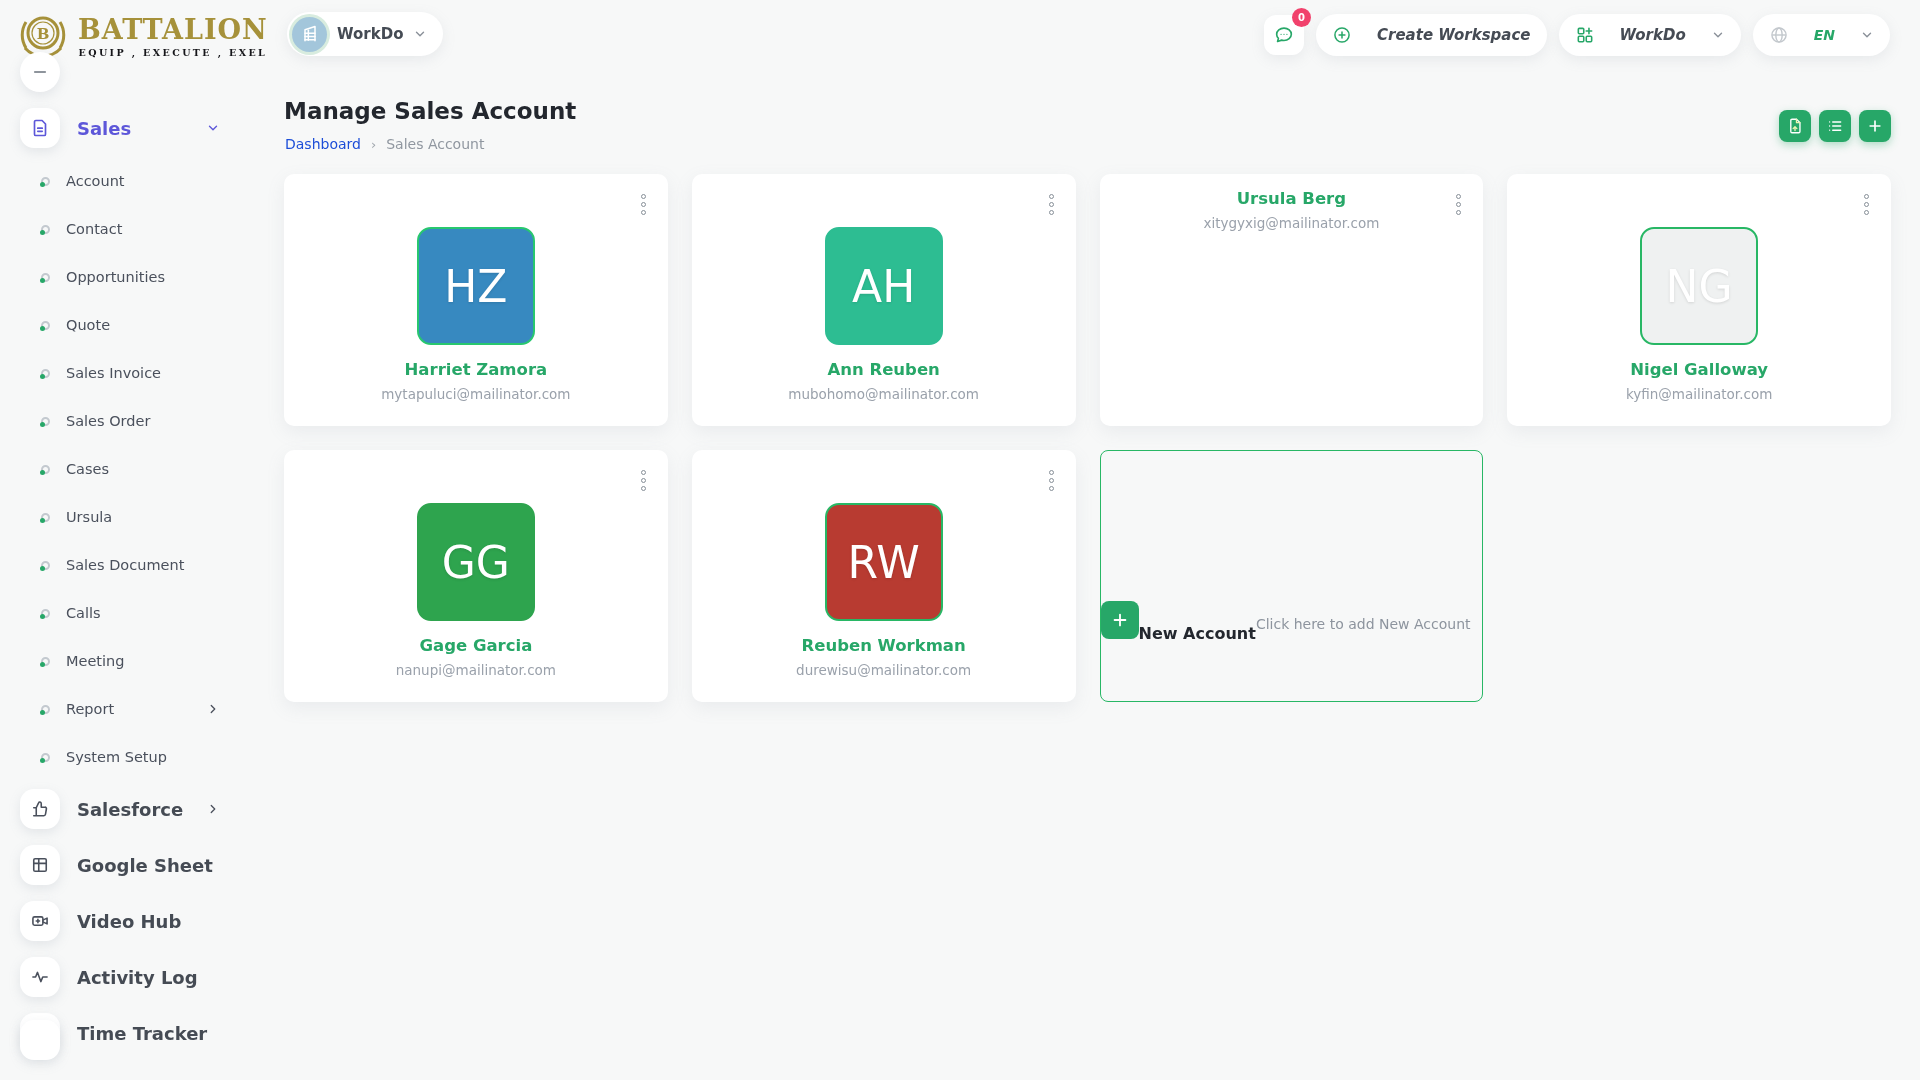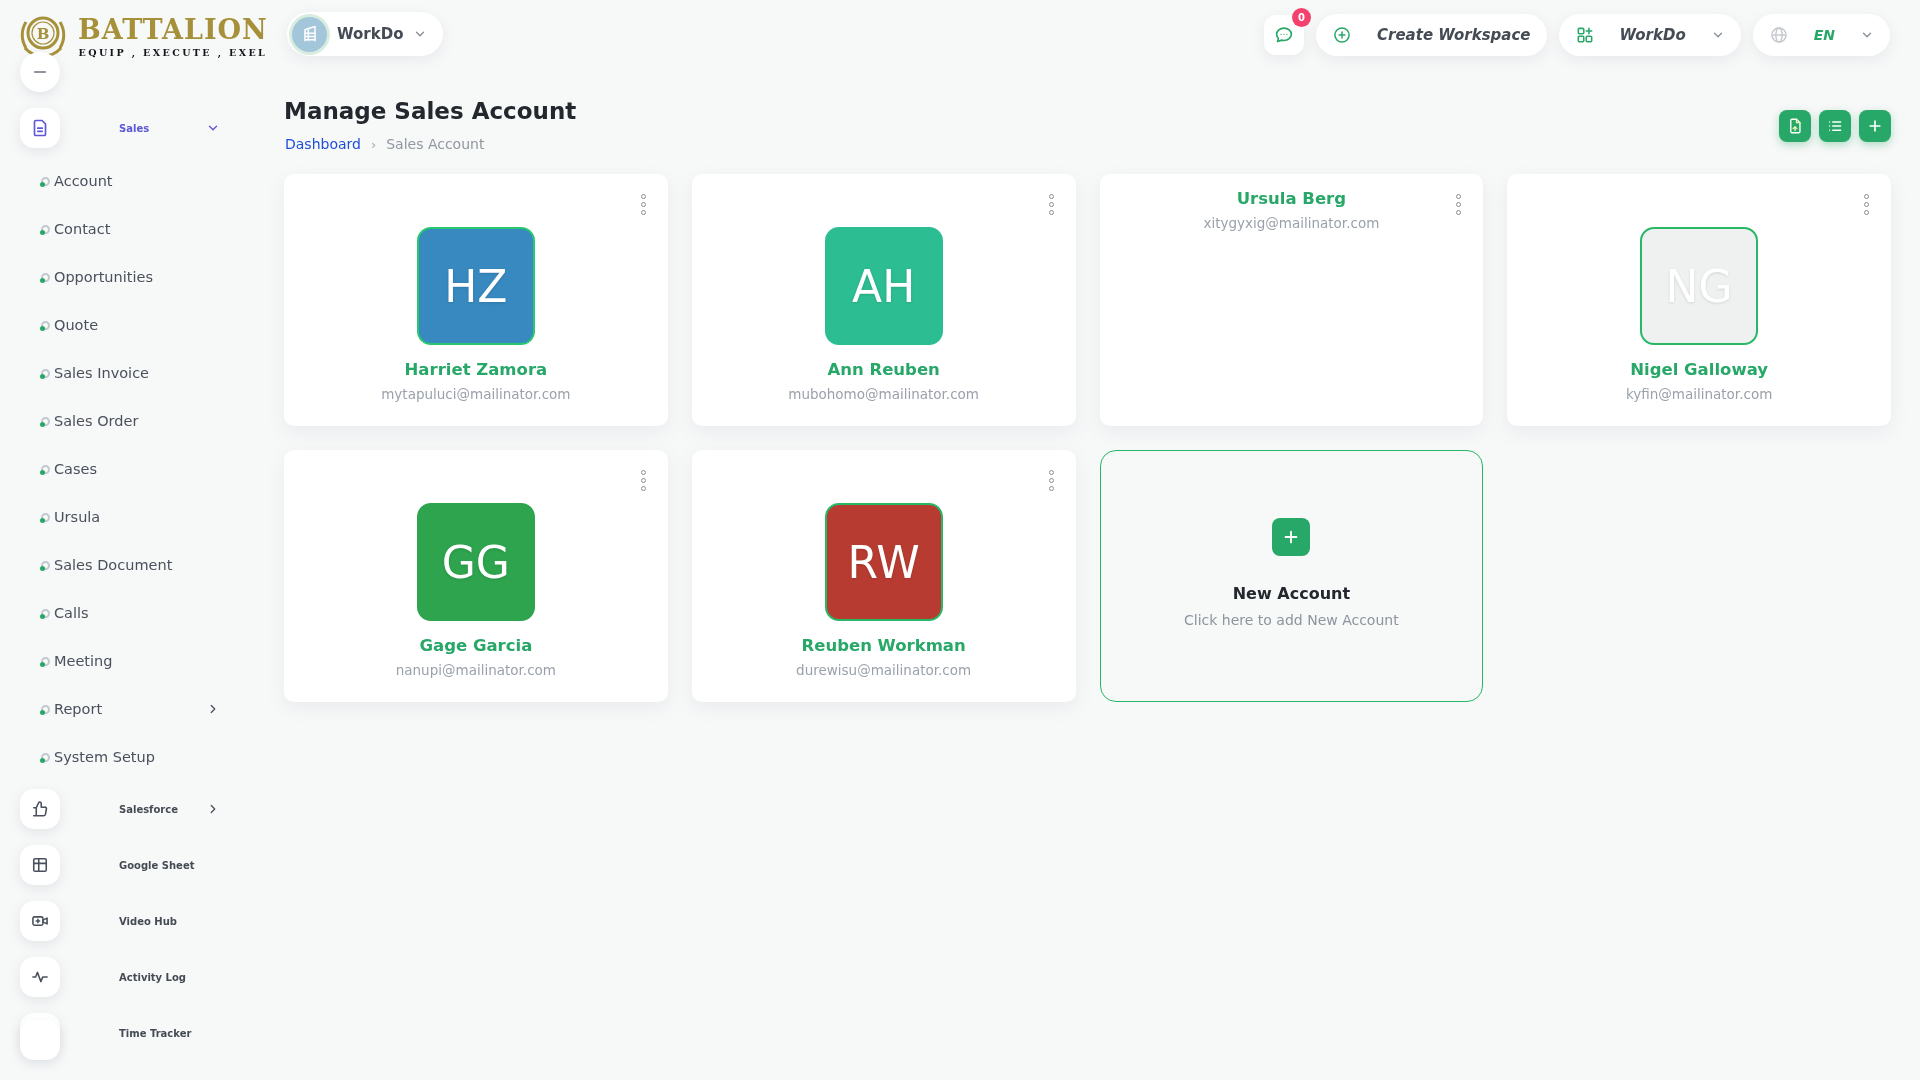--- a/index.html
+++ b/index.html
@@ -22,25 +22,25 @@
   .icon-btn { position:relative; width:40px; height:40px; border-radius:12px; background:#fff; box-shadow:0 4px 14px rgba(140,152,164,.14); display:flex; align-items:center; justify-content:center; cursor:pointer; }
   .badge { position:absolute; top:-7px; right:-7px; min-width:19px; height:19px; border-radius:50%; background:#f1416c; color:#fff; font-size:10px; font-weight:700; display:flex; align-items:center; justify-content:center; }
   .hbtn { height:42px; border-radius:21px; padding:0 16px; gap:25px; font-size:15px; font-weight:700; color:#454b54; cursor:pointer;font-style:italic; }
   .lang-label { color:#27a768; font-size:14px; font-weight:700; }
 
   
   .sidebar { position:absolute; left:0; top:52px; width:250px; }
   .icon-box { width:40px; height:40px; border-radius:14px; background:#fff; box-shadow:0 4px 12px rgba(140,152,164,.18); display:flex; align-items:center; justify-content:center; flex:0 0 auto; }
   .toggle-circle { position:absolute; left:20px; top:0px; width:40px; height:40px; border-radius:50%; background:#fff; box-shadow:0 4px 12px rgba(140,152,164,.18); display:flex; align-items:center; justify-content:center; cursor:pointer; }
   .side-parent { position:relative; display:flex; align-items:center; gap:17px; padding-left:20px; height:48px; cursor:pointer; }
-  .side-parent .lbl { font-size:10px; font-weight:700; color:#454b54;margin-left:42px; }
+  .side-parent .lbl { font-size:18px; font-weight:700; color:#454b54; }
   .side-parent.active .lbl { color:#5d57d9; }
   .side-chev { position:absolute; right:30px; }
   .sub-list { list-style:none; }
-  .sub-item { display:flex; align-items:center; gap:4px; padding-left:41px; height:48px; font-size:14.5px; color:#4a505c; cursor:pointer; position:relative; }
+  .sub-item { display:flex; align-items:center; gap:16px; padding-left:41px; height:48px; font-size:14.5px; color:#4a505c; cursor:pointer; position:relative; }
   .bullet { width:9px; height:9px; border:2px solid #c3c9cf; border-radius:50%; position:relative; flex:0 0 auto; }
   .bullet::after { content:""; position:absolute; width:5px; height:5px; border-radius:50%; background:#27a768; left:-3px; bottom:-3px; }
   .partial-box { position:absolute; left:20px; top:1020px; width:40px; height:40px; border-radius:14px; background:#fff; box-shadow:0 4px 12px rgba(140,152,164,.18); }
 
   
   .main { position:absolute; left:250px; top:70px; right:0; bottom:0; }
   .page-title { position:absolute; left:34px; top:28px; font-size:23px; font-weight:700; color:#23272e; }
   .breadcrumb { position:absolute; left:35px; top:66px; display:flex; align-items:center; gap:10px; font-size:14px; }
   .bc-home { color:#1d4ed8; cursor:pointer; }
   .bc-sep { color:#a0a6ad; font-size:13px; }
@@ -49,21 +49,21 @@
   .tool-btn { width:32px; height:32px; border-radius:8px; background:#27a768; display:flex; align-items:center; justify-content:center; cursor:pointer; box-shadow:0 3px 8px rgba(39,167,104,.35); border:none; }
 
   .grid { position:absolute; left:34px; right:29px; top:104px; display:grid; grid-template-columns:repeat(4,1fr); gap:24px; }
   .card { position:relative; height:252px; background:#fff; border-radius:10px; box-shadow:0 6px 18px rgba(140,152,164,.12); text-align:center; }
   .kebab { position:absolute; top:16px; right:18px; display:flex; flex-direction:column; gap:3px; cursor:pointer; padding:4px; }
   .kebab i { width:5px; height:5px; border:1.5px solid #878f98; border-radius:50%; display:block; }
   .avatar { width:118px; height:118px; margin:53px auto 0; border-radius:14px; background:var(--av-bg); border:2px solid var(--av-bd); color:#fff; font-size:44px; display:flex; align-items:center; justify-content:center; text-shadow:0 1px 3px rgba(0,0,0,.12); }
   .acc-name { margin-top:15px; font-size:16.5px; font-weight:700; color:#27a768; cursor:pointer;text-align:center; }
   .acc-email { margin-top:7px; font-size:13.5px; color:#9aa1ab; }
 
-  .new-card { position:relative; height:252px; border:1px solid #28b765; border-radius:16px; background:transparent; display:flex; flex-direction:column; align-items:center; padding-top:67px; cursor:pointer; }
+  .new-card { position:relative; height:252px; border:1px solid #28b765; border-radius:8px; background:transparent; display:flex; flex-direction:row; align-items:center; padding-top:87px; cursor:pointer; }
   .plus-btn { width:38px; height:38px; border-radius:8px; background:#27a768; display:flex; align-items:center; justify-content:center; }
   .new-title { margin-top:28px; font-size:16px; font-weight:700; color:#23272e; }
   .new-sub { margin-top:9px; font-size:14px; color:#8d949e; }
 </style>
 </head>
 <body>
 
 <div class="app">
 
   <header class="header">

